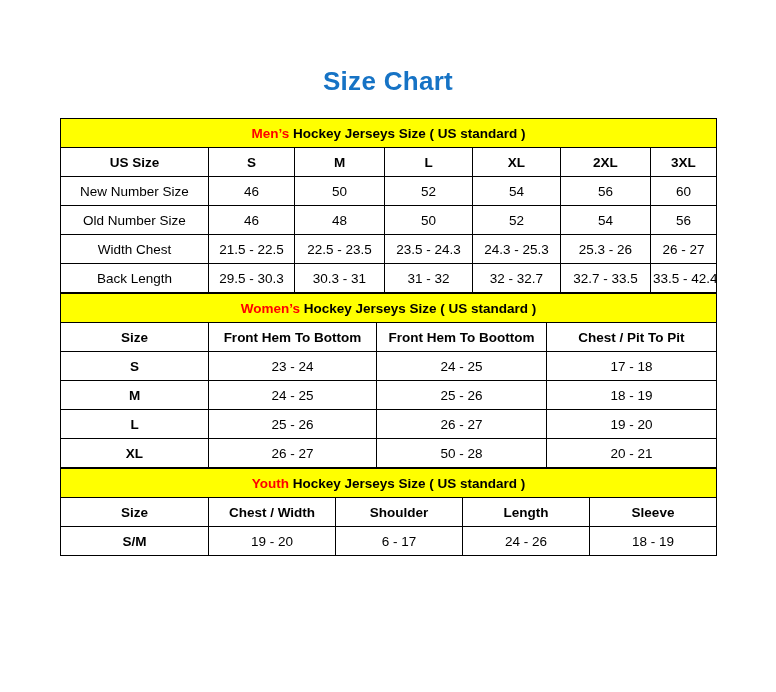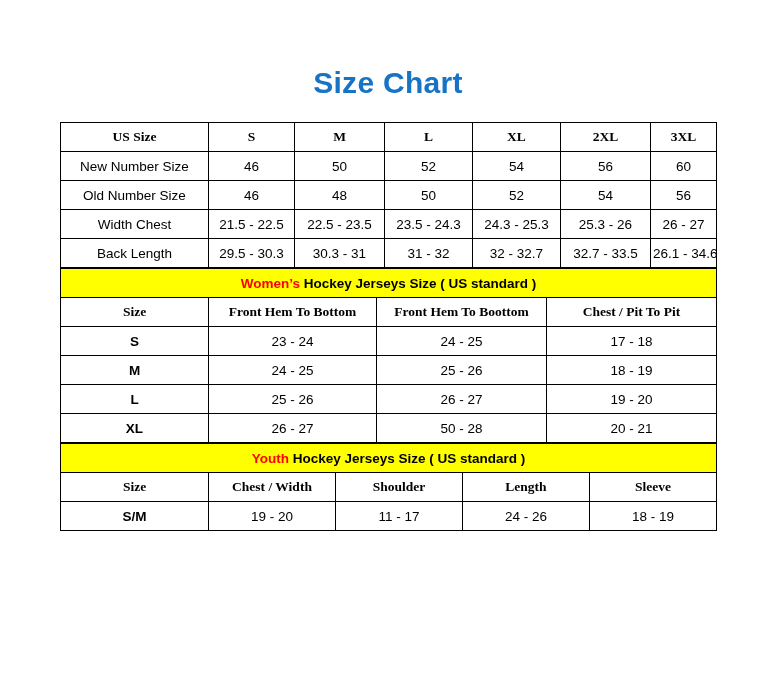--- a/index.html
+++ b/index.html
@@ -16,21 +16,21 @@
   }
   .page {
     position: relative;
     width: 776px;
     height: 692px;
     box-sizing: border-box;
   }
   .title {
     text-align: center;
     color: #1673c5;
-    font-size: 30px;
+    font-size: 26px;
     font-weight: bold;
     letter-spacing: 0.3px;
     padding-top: 68px;
     line-height: 1;
   }
   .chart-wrap {
     margin: 0 auto;
     width: 656px;
     padding-top: 24px;
   }
@@ -55,21 +55,20 @@
     font-weight: bold;
     font-size: 14.5px;
     height: 30px;
   }
   .sec-head .hl-red {
     color: #ff0000;
   }
   
   .col-head td {
     font-weight: bold;
-    font-family: Liberation Serif, serif;
   }
   
   .rowlabel-bold td:first-child {
     font-weight: bold;
   }
 </style>
 </head>
 <body>
 
 <div class="page">
@@ -82,20 +81,23 @@
       <colgroup>
         <col style="width:148px">
         <col style="width:86px">
         <col style="width:90px">
         <col style="width:88px">
         <col style="width:88px">
         <col style="width:90px">
         <col style="width:66px">
       </colgroup>
       <tbody>
+        <tr class="sec-head">
+          <td colspan="7"><span class="hl-red">Men’s</span><span> Hockey Jerseys Size ( US standard )</span></td>
+        </tr>
         <tr class="col-head">
           <td>US Size</td>
           <td>S</td>
           <td>M</td>
           <td>L</td>
           <td>XL</td>
           <td>2XL</td>
           <td>3XL</td>
         </tr>
         <tr>
@@ -125,21 +127,21 @@
           <td>25.3 - 26</td>
           <td>26 - 27</td>
         </tr>
         <tr>
           <td>Back Length</td>
           <td>29.5 - 30.3</td>
           <td>30.3 - 31</td>
           <td>31 - 32</td>
           <td>32 - 32.7</td>
           <td>32.7 - 33.5</td>
-          <td>26.1 - 34.6</td>
+          <td>33.5 - 42.4</td>
         </tr>
       </tbody>
     </table>
 
     <table class="sz">
       <colgroup>
         <col style="width:148px">
         <col style="width:168px">
         <col style="width:170px">
         <col style="width:170px">
@@ -196,21 +198,21 @@
         <tr class="col-head">
           <td>Size</td>
           <td>Chest / Width</td>
           <td>Shoulder</td>
           <td>Length</td>
           <td>Sleeve</td>
         </tr>
         <tr class="rowlabel-bold">
           <td>S/M</td>
           <td>19 - 20</td>
-          <td>11 - 17</td>
+          <td>6 - 17</td>
           <td>24 - 26</td>
           <td>18 - 19</td>
         </tr>
       </tbody>
     </table>
 
   </div>
 </div>
 
 </body></html>

